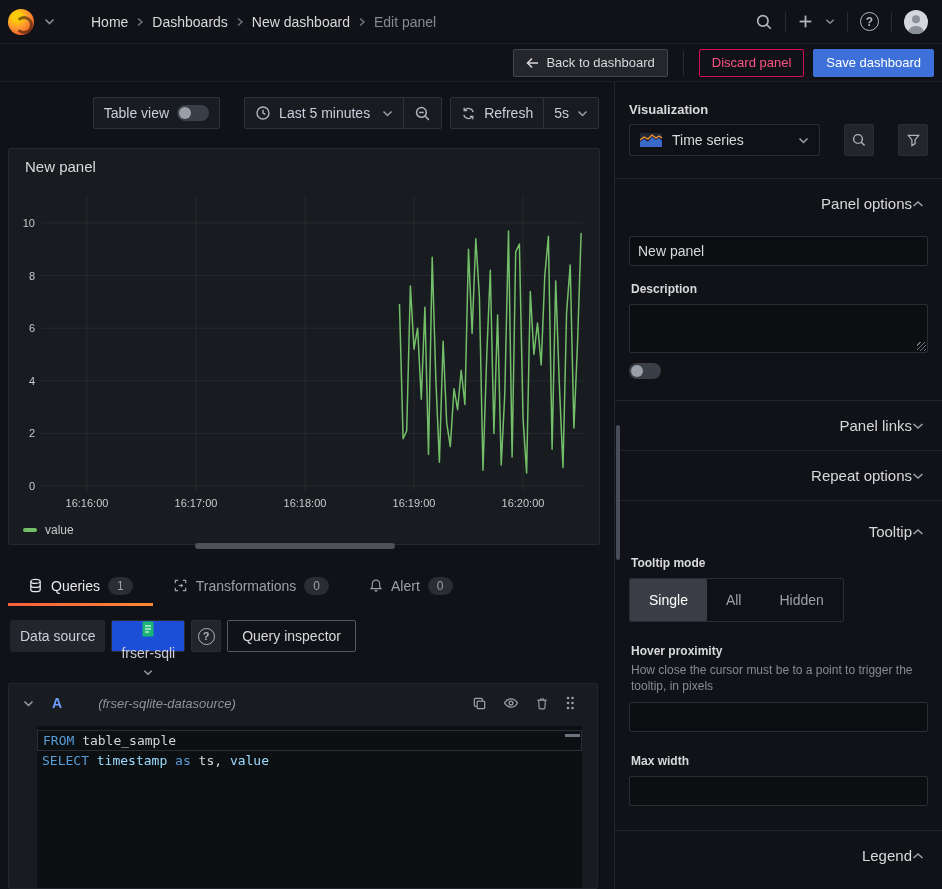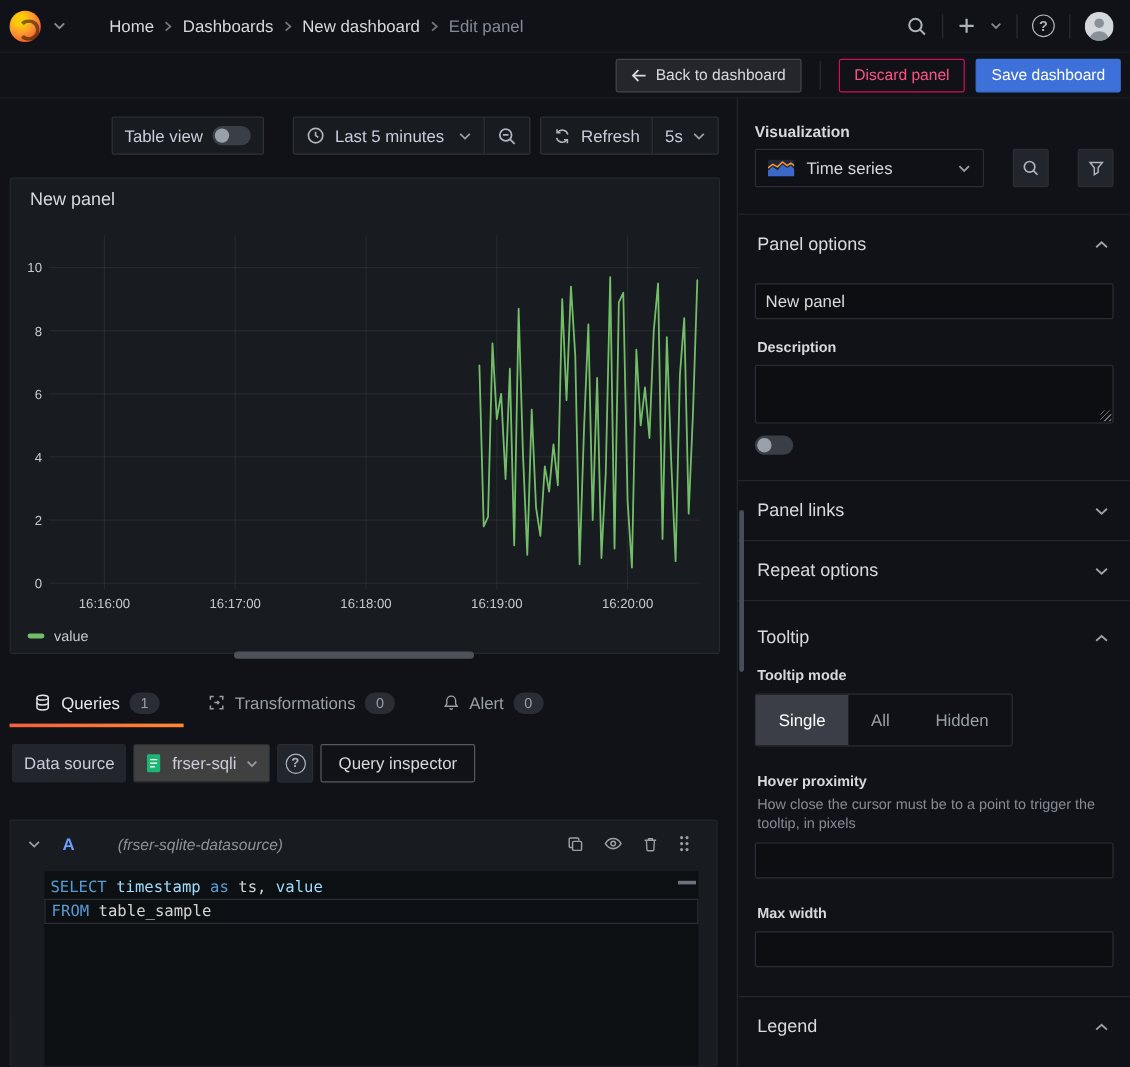--- a/index.html
+++ b/index.html
@@ -61,22 +61,22 @@
   .tabs { position:absolute; left:0; top:483px; width:100%; height:41px; display:flex; padding-left:8px; }
   .tab { display:flex; align-items:center; gap:8px; padding:0 20px; font-size:14px;
     color:#9aa0a8; position:relative; cursor:pointer; }
   .tab.active { color:#e7e8ec; }
   .tab.active::after { content:""; position:absolute; left:0; right:0; bottom:0; height:3px;
     background:linear-gradient(90deg,#f55f3e,#ff8833); }
   .badge { background:#2a2d34; border-radius:10px; padding:2px 9px; font-size:12px; color:#9aa0a8; }
 
   .ds-row { position:absolute; left:10px; top:538px; width:590px; display:flex; align-items:center; gap:6px; }
   .ds-label { background:#22252b; border-radius:2px; padding:0 10px; line-height:32px; font-size:14px; color:#ccccdc; }
-  .ds-select { background:#404040; border:1px solid #2a2e34; border-radius:2px; display:flex;
-    align-items:center; gap:8px; padding:0 9px; height:32px; cursor:pointer; }
+  .ds-select { background:#1d4ed8; border:1px solid #2a2e34; border-radius:2px; display:flex;
+    align-items:center; gap:8px; padding:0 9px; height:32px; cursor:pointer;flex-direction:column; }
   .sq-btn { width:30px; height:32px; background:#22252b; border:1px solid #2a2e34; border-radius:2px;
     display:flex; align-items:center; justify-content:center; color:#aeb4bb; cursor:pointer; }
   .opts { flex:1; background:#1b1e24; border-radius:2px; height:32px; display:flex; align-items:center;
     gap:26px; padding:0 14px; color:#9aa0a8; font-size:13px; overflow:hidden; white-space:nowrap; cursor:pointer; }
   .qi-btn { height:32px; border:1px solid #545a64; border-radius:2px; background:transparent;
     color:#d8d9da; font-size:14px; padding:0 14px; cursor:pointer; font-family:inherit; flex:none; }
 
   .qcard { position:absolute; left:8px; top:601px; width:590px; bottom:0;
     background:#181b1f; border:1px solid #22252b; border-radius:2px; }
   .qhead { height:38px; display:flex; align-items:center; padding:0 22px 0 14px; gap:10px; }
@@ -93,21 +93,21 @@
   
   .sidebar { position:absolute; right:0; top:82px; width:328px; bottom:0;
     border-left:1px solid #22252b; padding:20px 14px 0 14px; }
   .sb-scroll { position:absolute; left:1px; top:343px; width:4px; height:135px; background:#474e59; border-radius:2px; }
   .sb-label { font-size:13px; font-weight:bold; color:#d8d9da; margin-bottom:7px; }
   .viz-row { display:flex; gap:24px; }
   .viz-select { flex:1; height:32px; background:#0f1116; border:1px solid #2a2e34; border-radius:2px;
     display:flex; align-items:center; gap:10px; padding:0 10px; font-size:14px; color:#d8d9da; cursor:pointer; }
   .ml-auto { margin-left:auto; }
   .divider { height:1px; background:#22252b; margin:0 -14px; }
-  .sec-head { display:flex; align-items:center; justify-content:space-between;
+  .sec-head { display:flex; align-items:center; justify-content:flex-end;
     padding:16px 4px 16px 2px; font-size:15px; color:#d8d9da; cursor:pointer; }
   .fld-label { font-size:12px; font-weight:bold; color:#d8d9da; margin:16px 0 0 2px; }
   .fld-desc { font-size:12px; color:#868b94; margin:4px 0 0 2px; line-height:1.35; }
   .input { width:100%; height:30px; background:#0c0e12; border:1px solid #2a2e34; border-radius:2px;
     color:#d8d9da; font-size:14px; padding:0 8px; font-family:inherit; margin-top:8px; outline:none; }
   .txtarea { position:relative; margin-top:8px; }
   .txtarea textarea { width:100%; height:49px; background:#0c0e12; border:1px solid #2a2e34; border-radius:2px;
     resize:none; margin:0; display:block; font-family:inherit; color:#d8d9da; outline:none; }
   .resize-h { position:absolute; right:2px; bottom:2px; width:9px; height:9px; cursor:nwse-resize;
     background:repeating-linear-gradient(135deg, transparent 0 2px, #6c727b 2px 3px); }
@@ -389,22 +389,22 @@
               <circle cx="7.5" cy="3" r="1.3"></circle>
               <circle cx="3" cy="8" r="1.3"></circle>
               <circle cx="7.5" cy="8" r="1.3"></circle>
               <circle cx="3" cy="13" r="1.3"></circle>
               <circle cx="7.5" cy="13" r="1.3"></circle>
             </svg>
         </span>
       </div>
     </div>
     <div class="editor">
+      <div class="cl current"><span class="tok-kw">FROM </span><span class="tok-pl">table_sample</span></div>
       <div class="cl"><span class="tok-kw">SELECT </span><span class="tok-id">timestamp </span><span class="tok-kw">as </span><span class="tok-pl">ts, </span><span class="tok-id">value</span></div>
-      <div class="cl current"><span class="tok-kw">FROM </span><span class="tok-pl">table_sample</span></div>
       <div class="minimap"></div>
     </div>
   </div>
 </div>
 
 <div class="sidebar">
   <div class="sb-scroll"></div>
 
   <div class="sb-label">Visualization</div>
   <div class="viz-row">

